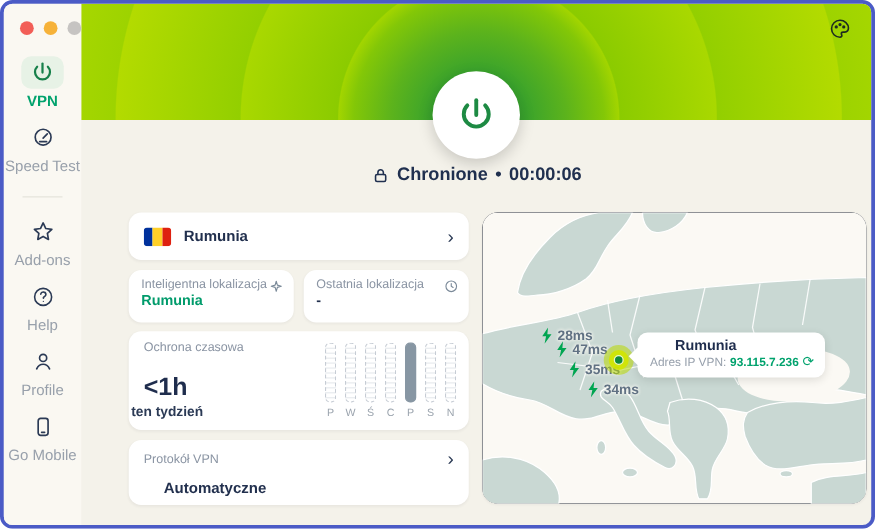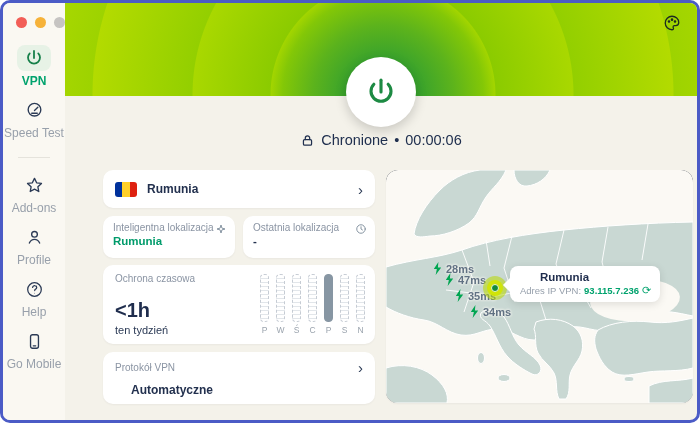--- a/index.html
+++ b/index.html
@@ -23,21 +23,21 @@
   .banner{position:absolute;left:62px;right:0;top:0;height:93px;
     background:radial-gradient(circle at 318px 92px,
       #2e9c37 0px,#3aa32c 38px,#5cb31c 70px,#83c707 100px,#a2d500 112px,
       #8bcb00 113px,#a9d800 190px,
       #93cf00 191px,#b3db00 290px,
       #9dd300 291px,#bde000 420px,#c4e300 640px);}
   .palette-btn{position:absolute;top:11px;right:16px;width:18px;height:18px;color:#1d2b20;cursor:pointer;}
   .power-btn{position:absolute;left:343px;top:54px;width:70px;height:70px;border-radius:50%;background:#fff;
     box-shadow:0 4px 12px rgba(0,0,0,.18);display:flex;align-items:center;justify-content:center;color:#1d8a43;cursor:pointer;z-index:6;}
   .status-row{position:absolute;left:62px;right:0;top:129px;display:flex;align-items:center;justify-content:center;gap:6px;color:#20304f;}
-  .status-row .txt{font-size:14.5px;font-weight:normal;}
+  .status-row .txt{font-size:14.5px;font-weight:bold;}
 
   
   .card{position:absolute;background:#fff;border-radius:10px;box-shadow:0 1px 2px rgba(40,40,60,.05);}
   .lbl{font-size:10px;color:#8a94a3;}
   .val{font-size:12px;font-weight:bold;color:#22304e;}
   .chev{font-size:15px;color:#2b3a55;line-height:1;}
 
   #card-selected{left:100px;top:167px;width:272px;height:38px;display:flex;align-items:center;padding:0 12px;gap:10px;cursor:pointer;}
   .flag{width:22px;height:15px;border-radius:3px;overflow:hidden;display:flex;flex:0 0 auto;}
   .flag div{flex:1;}
@@ -45,21 +45,21 @@
   #card-selected .texts{flex:1;line-height:1.25;}
 
   #card-row{position:absolute;left:100px;top:213px;width:272px;height:42px;display:flex;gap:8px;}
   .half-card{flex:1;background:#fff;border-radius:10px;box-shadow:0 1px 2px rgba(40,40,60,.05);padding:6px 10px;position:relative;cursor:pointer;}
   .half-card .corner-ic{position:absolute;top:7px;right:8px;color:#7b8a99;width:12px;height:12px;}
   .val-green{font-size:11.5px;font-weight:bold;color:#009b6b;margin-top:2px;}
   .val-dash{font-size:11.5px;font-weight:bold;color:#22304e;margin-top:2px;}
 
   #card-time{left:100px;top:262px;width:272px;height:79px;padding:8px 12px;cursor:pointer;}
   .tp-value{position:absolute;left:12px;bottom:22px;font-size:20px;font-weight:bold;color:#1f2d4d;}
-  .tp-sub{position:absolute;left:12px;bottom:8px;font-size:11px;font-weight:normal;color:#2b3a55;}
+  .tp-sub{position:absolute;left:2px;bottom:8px;font-size:11px;font-weight:bold;color:#2b3a55;}
   .bars{position:absolute;right:10px;top:9px;display:flex;gap:7px;}
   .bar-col{display:flex;flex-direction:column;align-items:center;gap:3px;}
   .bar{width:9px;height:48px;border:1px dashed #c6ccd4;border-radius:4px;background:
     repeating-linear-gradient(to bottom,transparent 0 3px,#e2e6ea 3px 4px);}
   .bar.filled{background:#8796a3;border:1px solid #8796a3;}
   .bar-label{font-size:8.5px;color:#9aa3ad;}
 
   #card-protocol{left:100px;top:349px;width:272px;height:52px;padding:8px 12px;cursor:pointer;}
   #card-protocol .row1{display:flex;justify-content:space-between;align-items:center;}
   #card-protocol .val{margin-top:8px;display:block;margin-left:16px;}
@@ -128,36 +128,36 @@
       <div class="nav-item">
         <div class="nav-icon">
           <svg viewBox="0 0 24 24" width="19" height="19" fill="none" stroke="currentColor" stroke-width="1.7" stroke-linejoin="round">
             <path d="M12 3l2.7 5.6 6.1.8-4.5 4.2 1.1 6-5.4-3-5.4 3 1.1-6L3.2 9.4l6.1-.8z"></path>
           </svg>
         </div>
         <div class="nav-label">Add-ons</div>
       </div>
       <div class="nav-item">
         <div class="nav-icon">
-          <svg viewBox="0 0 24 24" width="19" height="19" fill="none" stroke="currentColor" stroke-width="1.7" stroke-linecap="round">
-            <circle cx="12" cy="8" r="3.6"></circle>
-              <path d="M5.5 19c1.5-3.2 4-4.6 6.5-4.6s5 1.4 6.5 4.6"></path>
-          </svg>
-        </div>
-        <div class="nav-label">Profile</div>
-      </div>
-      <div class="nav-item">
-        <div class="nav-icon">
           <svg viewBox="0 0 24 24" width="19" height="19" fill="none" stroke="currentColor" stroke-width="1.6" stroke-linecap="round">
             <circle cx="12" cy="12" r="8.6"></circle>
               <path d="M9.6 9.2c.3-1.5 1.7-2.3 3.1-2 1.2.2 2.1 1.2 2.1 2.4 0 1.6-1.6 2-2.5 3v.8"></path>
               <circle cx="12.2" cy="16.6" r="0.6" fill="currentColor" stroke="none"></circle>
           </svg>
         </div>
         <div class="nav-label">Help</div>
+      </div>
+      <div class="nav-item">
+        <div class="nav-icon">
+          <svg viewBox="0 0 24 24" width="19" height="19" fill="none" stroke="currentColor" stroke-width="1.7" stroke-linecap="round">
+            <circle cx="12" cy="8" r="3.6"></circle>
+              <path d="M5.5 19c1.5-3.2 4-4.6 6.5-4.6s5 1.4 6.5 4.6"></path>
+          </svg>
+        </div>
+        <div class="nav-label">Profile</div>
       </div>
       <div class="nav-item">
         <div class="nav-icon">
           <svg viewBox="0 0 24 24" width="19" height="19" fill="none" stroke="currentColor" stroke-width="1.7" stroke-linecap="round">
             <rect x="7" y="3.5" width="10" height="17" rx="2.5"></rect>
               <path d="M10.5 17.5h3"></path>
           </svg>
         </div>
         <div class="nav-label">Go Mobile</div>
       </div>

